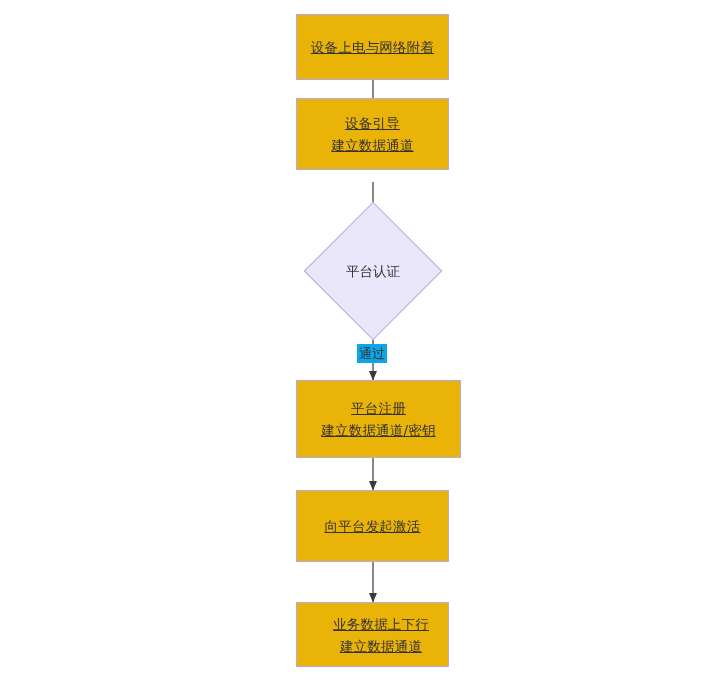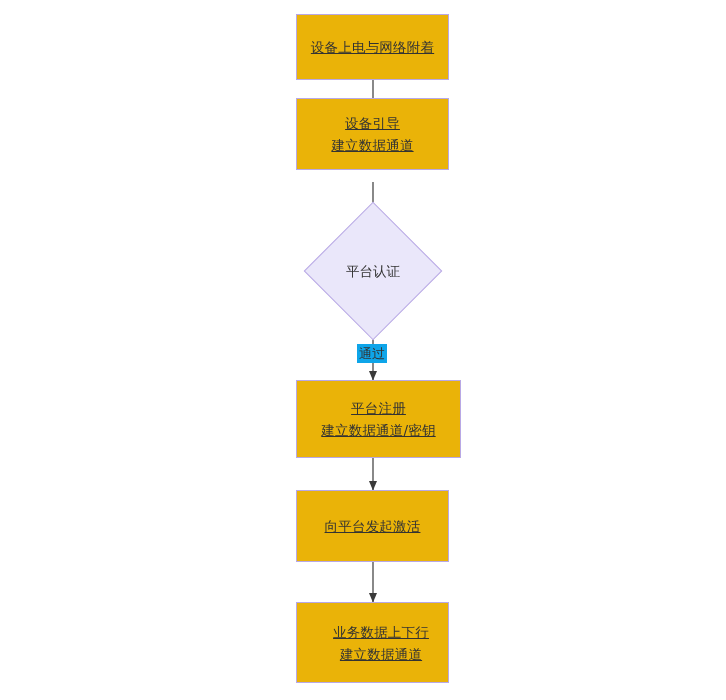--- a/index.html
+++ b/index.html
@@ -126,20 +126,20 @@
 
   <div class="node" style="left: 296px; top: 380px; width: 165px; height: 78px;">
     <span class="line">平台注册</span>
     <span class="line">建立数据通道/密钥</span>
   </div>
 
   <div class="node" style="left: 296px; top: 490px; width: 153px; height: 72px;">
     <span class="line">向平台发起激活</span>
   </div>
 
-  <div class="node" style="left: 296px; top: 602px; width: 153px; height: 81px; padding-left: 17px;">
+  <div class="node" style="left: 296px; top: 602px; width: 153px; height: 65px; padding-left: 17px;">
     <span class="line">业务数据上下行</span>
     <span class="line">建立数据通道</span>
   </div>
 
   <div class="edge-label" style="left: 357px; top: 344px;">通过</div>
 
 </div>
 
 </body></html>

